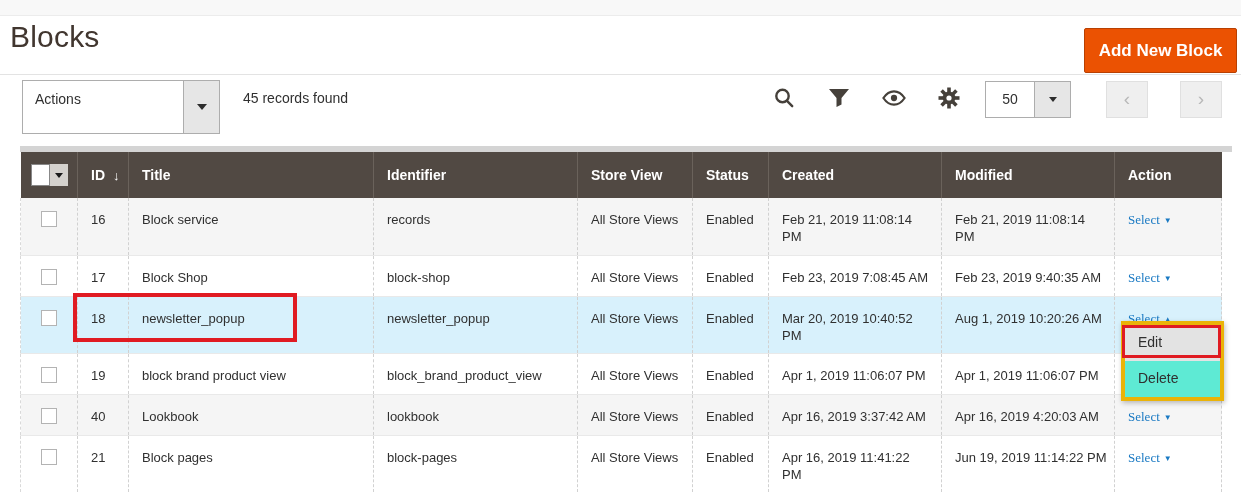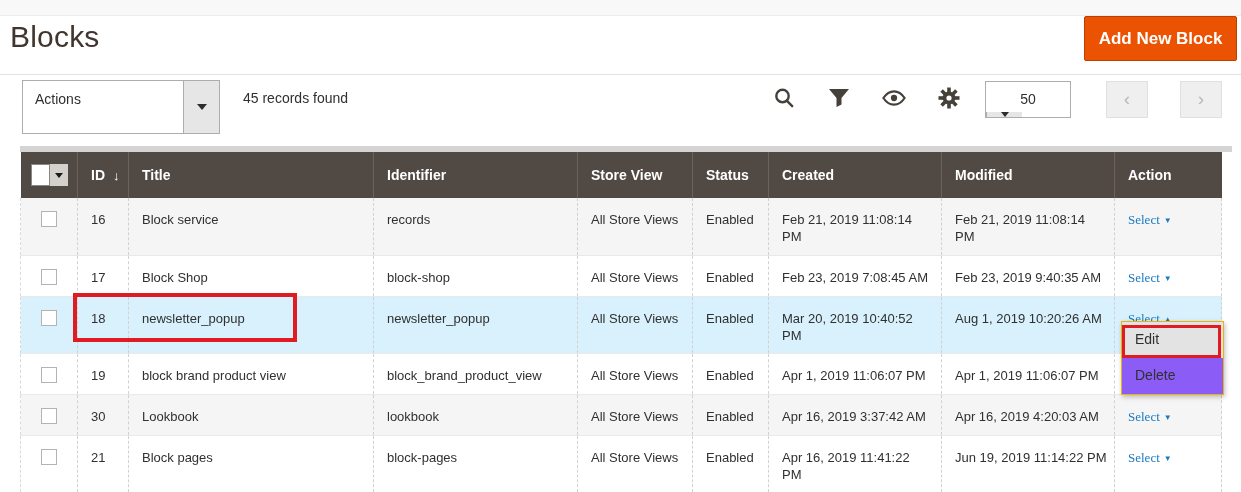--- a/index.html
+++ b/index.html
@@ -8,38 +8,38 @@
     position: relative;
     overflow: hidden;
     background: #ffffff;
     font-family: "Liberation Sans", "DejaVu Sans", sans-serif;
     color: #303030;
   }
   .topstrip{ position:absolute; left:0; top:0; width:1241px; height:16px;
     background:#f8f8f8; border-bottom:1px solid #ececec; }
   .page-title{ position:absolute; left:10px; top:20px; font-size:30px;
     font-weight:400; color:#41362f; letter-spacing:.2px; }
-  .add-btn{ position:absolute; left:1084px; top:16px; width:153px; height:45px;
+  .add-btn{ position:absolute; left:1084px; top:28px; width:153px; height:45px;
     background:#eb5202; color:#fff; border:1px solid #b84002; border-radius:2px;
     font-size:17px; font-weight:700; font-family:inherit; cursor:pointer; }
   .hdr-divider{ position:absolute; left:0; top:74px; width:1241px; height:1px; background:#e3e3e3; }
 
   
   .actions-select{ position:absolute; left:22px; top:80px; width:198px; height:54px;
     background:#fff; border:1px solid #adadad; display:flex; align-items:stretch; cursor:pointer; }
   .actions-select .lbl{ flex:1; font-size:14px; color:#303030; padding:10px 0 0 12px; }
   .arrow-seg{ width:36px; background:#e6e6e6; border-left:1px solid #adadad;
     display:flex; align-items:center; justify-content:center; }
   .tri-down{ width:0; height:0; border-left:5px solid transparent;
     border-right:5px solid transparent; border-top:6px solid #2d2d2d; }
   .records{ position:absolute; left:243px; top:90px; font-size:14px; color:#303030; }
   .tb-icons{ position:absolute; left:772px; top:85px; display:flex; gap:31px; align-items:center; }
   .tb-icons .ic{ width:24px; height:26px; display:flex; align-items:center; justify-content:center; cursor:pointer; }
   .perpage{ position:absolute; left:985px; top:81px; width:86px; height:37px;
-    background:#fff; border:1px solid #adadad; display:flex; cursor:pointer;flex-direction:column; }
+    background:#fff; border:1px solid #adadad; display:flex; cursor:pointer; }
   .perpage .val{ flex:1; text-align:center; font-size:14px; padding-top:9px; color:#303030; }
   .pagebtn{ position:absolute; top:81px; width:42px; height:37px; background:#efefef;
     border:1px solid #e0e0e0; color:#b8b8b8; font-size:19px; text-align:center;
     line-height:33px; cursor:default; }
   .pagebtn.prev{ left:1106px; }
   .pagebtn.next{ left:1180px; }
 
   .grid-topbar{ position:absolute; left:20px; top:146px; width:1212px; height:6px; background:#d4d4d4; }
 
   
@@ -64,21 +64,21 @@
   .sa .arr .t{ width:0; height:0; border-left:4px solid transparent;
     border-right:4px solid transparent; border-top:5px solid #1a1a1a; }
   .sortglyph{ font-weight:400; font-size:13px; margin-left:8px; }
   .sel{ color:#1979c3; cursor:pointer; white-space:nowrap; }
   .sel .t{ font-size:8px; margin-left:4px; vertical-align:1px; }
   .wrapdate{ display:inline-block; max-width:146px; }
   .nowrap{ white-space:nowrap; }
 
   
   .action-menu{ position:absolute; left:1121px; top:321px; width:103px;
-    background:#8b5cf6; border:1px solid #eab308; box-shadow:1px 2px 5px rgba(0,0,0,.25); z-index:4; }
+    background:#5eead4; border:4px solid #eab308; box-shadow:1px 2px 5px rgba(0,0,0,.25); z-index:4; }
   .action-menu .mi{ height:36px; padding:9px 0 0 13px; font-size:14px; color:#303030; cursor:pointer; }
   .action-menu .mi.active{ background:#e3e3e3; }
 
   
   .ann{ position:absolute; border:4px solid #e01b22; z-index:6; pointer-events:none; }
   .ann.row{ left:73px; top:293px; width:224px; height:49px; }
   .ann.edit{ left:1122px; top:325px; width:99px; height:33px; border-width:3px; }
 </style>
 </head>
 <body>
@@ -222,21 +222,21 @@
       <td>All Store Views</td>
       <td>Enabled</td>
       <td class="nowrap">Apr 1, 2019 11:06:07 PM</td>
       <td class="nowrap">Apr 1, 2019 11:06:07 PM</td>
       <td><span class="sel"><span>Select</span><span class="t">▼</span></span></td>
     </tr>
     <tr class="stripe r41">
       <td>
           <span class="cb" style="display:block"></span>
         </td>
-      <td>30</td>
+      <td>40</td>
       <td>Lookbook</td>
       <td>lookbook</td>
       <td>All Store Views</td>
       <td>Enabled</td>
       <td class="nowrap">Apr 16, 2019 3:37:42 AM</td>
       <td class="nowrap">Apr 16, 2019 4:20:03 AM</td>
       <td><span class="sel"><span>Select</span><span class="t">▼</span></span></td>
     </tr>
     <tr class="r57">
       <td>

